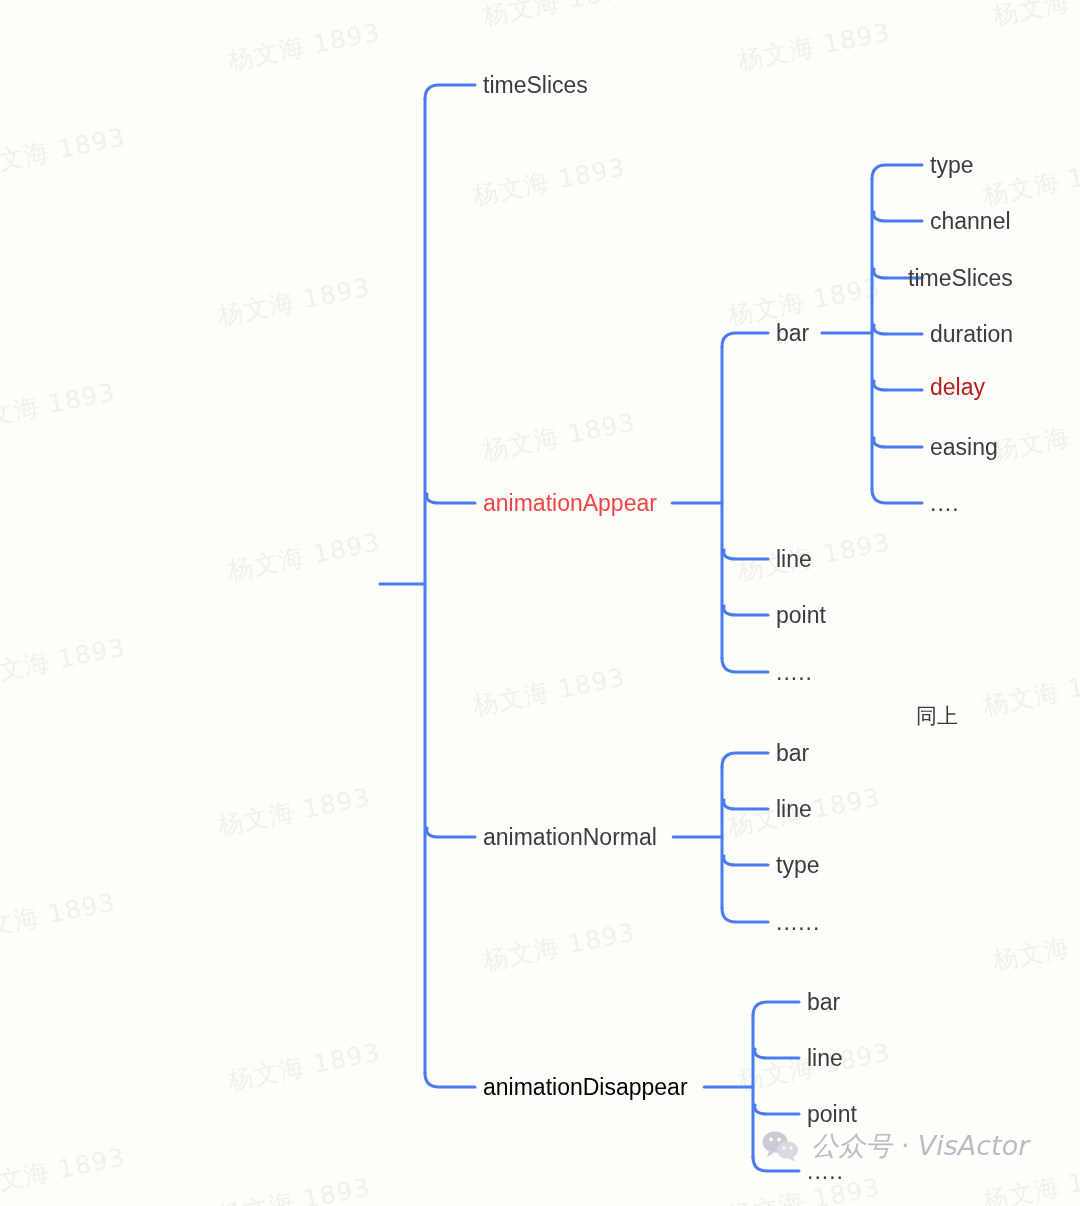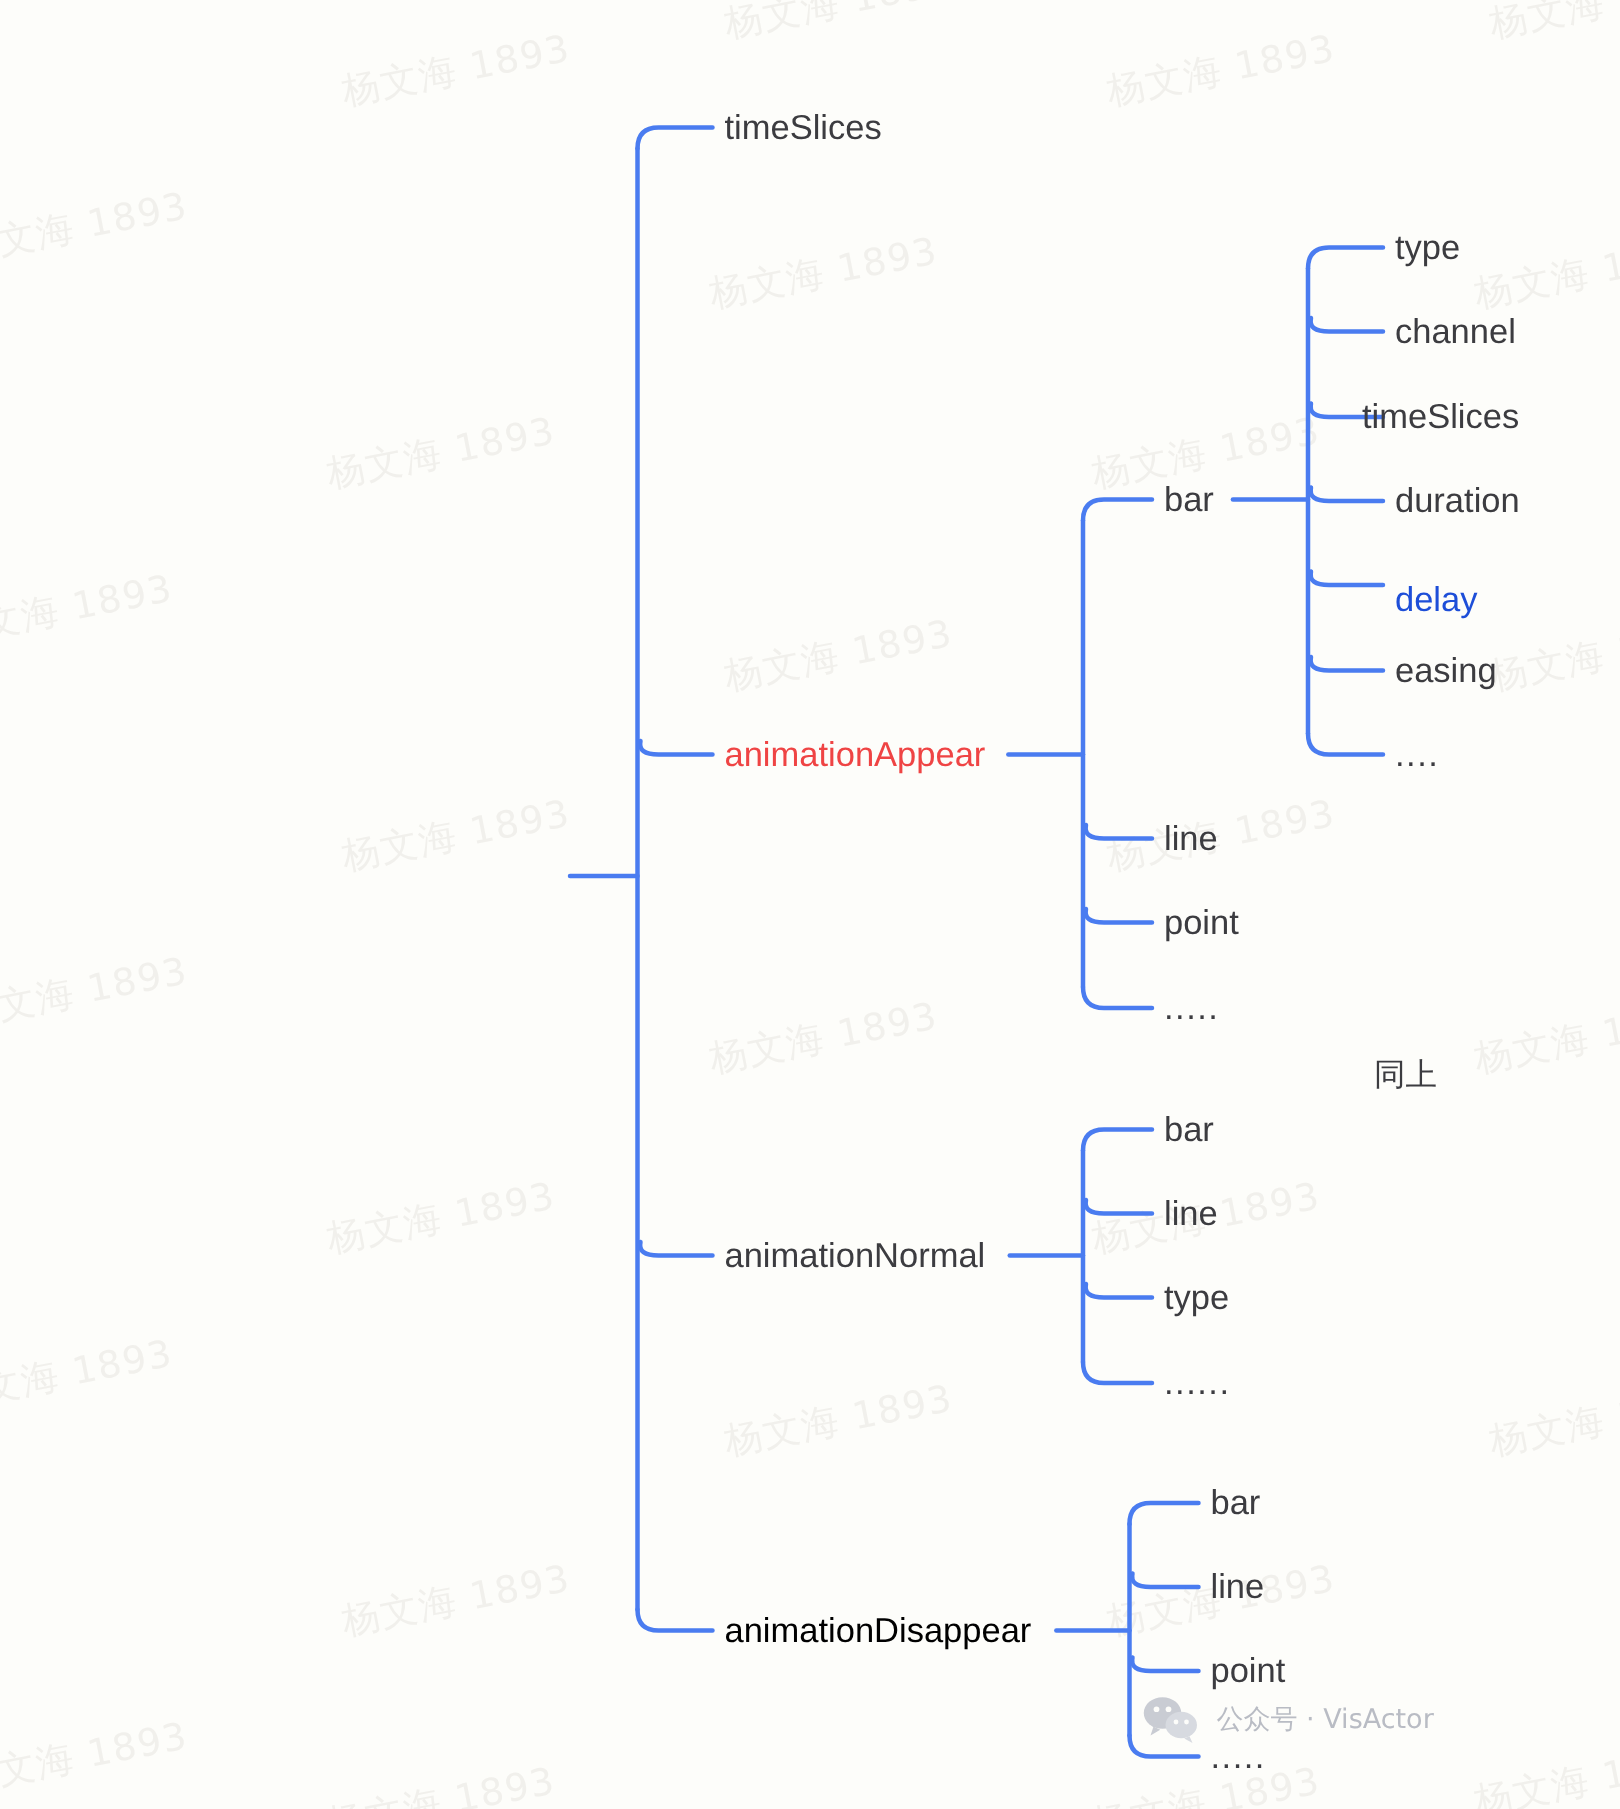--- a/index.html
+++ b/index.html
@@ -98,23 +98,24 @@
     display: flex;
     align-items: center;
     gap: 11px;
     left: 762px;
     top: 1146px;
     transform: translateY(-50%);
     pointer-events: none;
   }
   #brand-watermark .brand-text {
     color: #b9bcc4;
-    font-size: 18px;
+    font-size: 27px;
     white-space: nowrap;
     font-family: "DejaVu Sans", sans-serif;
+    font-style: italic;
   }
 </style>
 </head>
 <body>
 
 <div id="canvas">
 
   <div id="watermark-layer">
       <div class="watermark-tile" style="left: -30px; top: 150px; color: rgb(241, 240, 236); transform: rotate(-11deg);">杨文海 1893</div>
       <div class="watermark-tile" style="left: 225px; top: 45px; color: rgb(241, 240, 236); transform: rotate(-11deg);">杨文海 1893</div>
@@ -183,21 +184,21 @@
     </svg>
 
   <div id="node-layer">
       <div class="node-label" style="left: 483px; top: 85px; color: rgb(60, 60, 64);"><span>timeSlices</span></div>
       <div class="node-label" style="left: 483px; top: 503px; color: #ef4444;"><span>animationAppear</span></div>
       <div class="node-label" style="left: 776px; top: 333px; color: rgb(60, 60, 64);"><span>bar</span></div>
       <div class="node-label" style="left: 930px; top: 165px; color: rgb(60, 60, 64);"><span>type</span></div>
       <div class="node-label" style="left: 930px; top: 221px; color: rgb(60, 60, 64);"><span>channel</span></div>
       <div class="node-label" style="left: 908px; top: 278px; color: rgb(60, 60, 64);"><span>timeSlices</span></div>
       <div class="node-label" style="left: 930px; top: 334px; color: rgb(60, 60, 64);"><span>duration</span></div>
-      <div class="node-label" style="left: 930px; top: 400px; color: #1d4ed8;"><span>delay</span></div>
+      <div class="node-label" style="left: 930px; top: 387px; color: #b91c1c;"><span>delay</span></div>
       <div class="node-label" style="left: 930px; top: 447px; color: rgb(60, 60, 64);"><span>easing</span></div>
       <div class="node-label dots" style="left: 930px; top: 503px; color: rgb(60, 60, 64);"><span>....</span></div>
       <div class="node-label" style="left: 776px; top: 559px; color: rgb(60, 60, 64);"><span>line</span></div>
       <div class="node-label" style="left: 776px; top: 615px; color: rgb(60, 60, 64);"><span>point</span></div>
       <div class="node-label dots" style="left: 776px; top: 672px; color: rgb(60, 60, 64);"><span>.....</span></div>
       <div class="node-label" style="left: 483px; top: 837px; color: rgb(60, 60, 64);"><span>animationNormal</span></div>
       <div class="node-label" style="left: 776px; top: 753px; color: rgb(60, 60, 64);"><span>bar</span></div>
       <div class="node-label" style="left: 776px; top: 809px; color: rgb(60, 60, 64);"><span>line</span></div>
       <div class="node-label" style="left: 776px; top: 865px; color: rgb(60, 60, 64);"><span>type</span></div>
       <div class="node-label dots" style="left: 776px; top: 922px; color: rgb(60, 60, 64);"><span>......</span></div>

